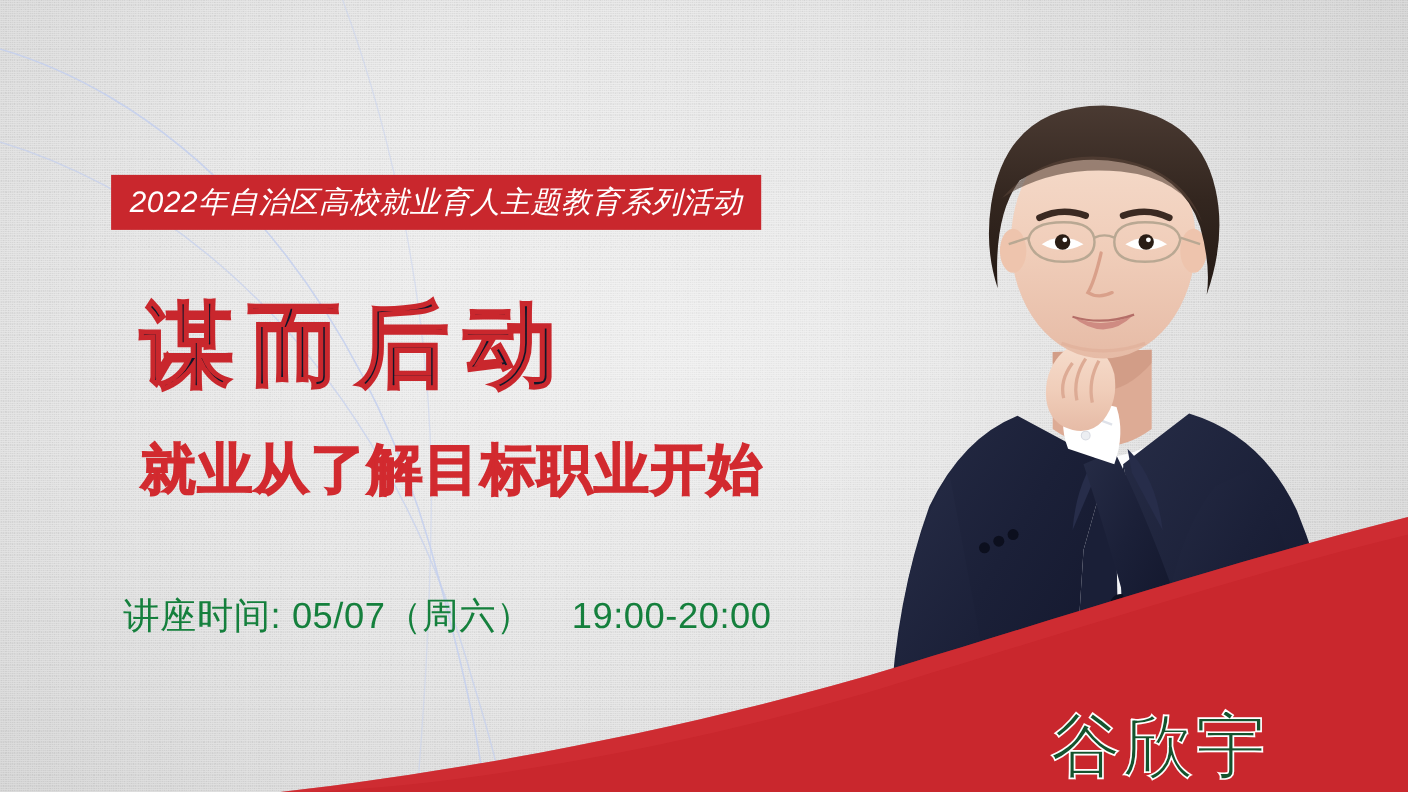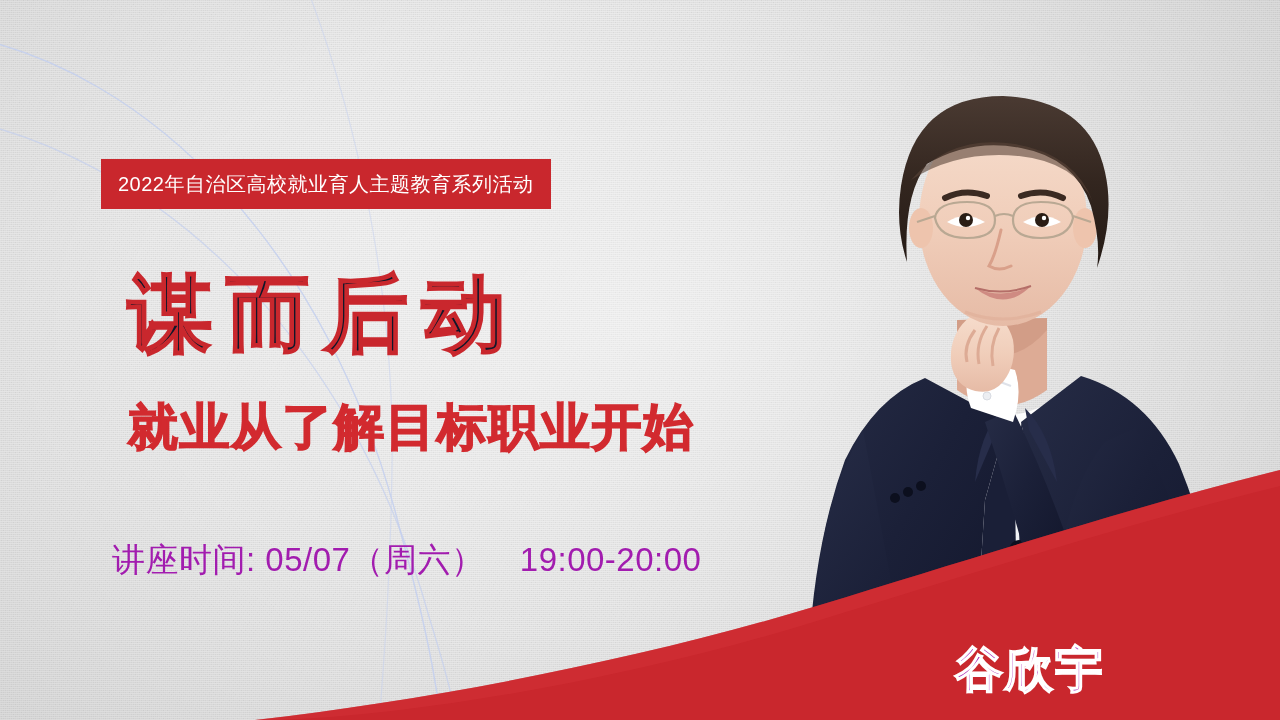--- a/index.html
+++ b/index.html
@@ -69,25 +69,26 @@
     top: 159px;
     height: 50px;
     padding: 0 17px;
     background: #c9272d;
     display: flex;
     align-items: center;
     box-sizing: border-box;
   }
   .banner-text {
     color: #ffffff;
-    font-size: 20px;
+    font-size: 27px;
     line-height: 1;
     letter-spacing: .5px;
     font-weight: 500;
     white-space: nowrap;
+    font-style: italic;
   }
 
   
   .headline {
     position: absolute;
     left: 128px;
     top: 272px;
     color: #0f172a;
     font-size: 84px;
     line-height: 1;
@@ -109,39 +110,39 @@
     letter-spacing: 1.5px;
     white-space: nowrap;
     -webkit-text-stroke: 1.5px #d22a2f;
   }
 
   
   .schedule {
     position: absolute;
     left: 112px;
     top: 543px;
-    color: #a21caf;
+    color: #15803d;
     font-size: 33px;
     line-height: 1;
     font-weight: 400;
     letter-spacing: .5px;
     white-space: nowrap;
     text-align: center;
   }
   .schedule .sep { display: inline-block; width: 16px; }
 
   
   .speaker-name {
     position: absolute;
     left: 955px;
     top: 646px;
-    color: #a21caf;
-    font-size: 48px;
-    line-height: 1;
-    font-weight: 700;
+    color: #14532d;
+    font-size: 64px;
+    line-height: 1;
+    font-weight: 400;
     letter-spacing: 2px;
     white-space: nowrap;
     -webkit-text-stroke: 1.5px #ffffff;
   }
 </style>
 </head>
 <body>
 
 <div id="poster">
 

